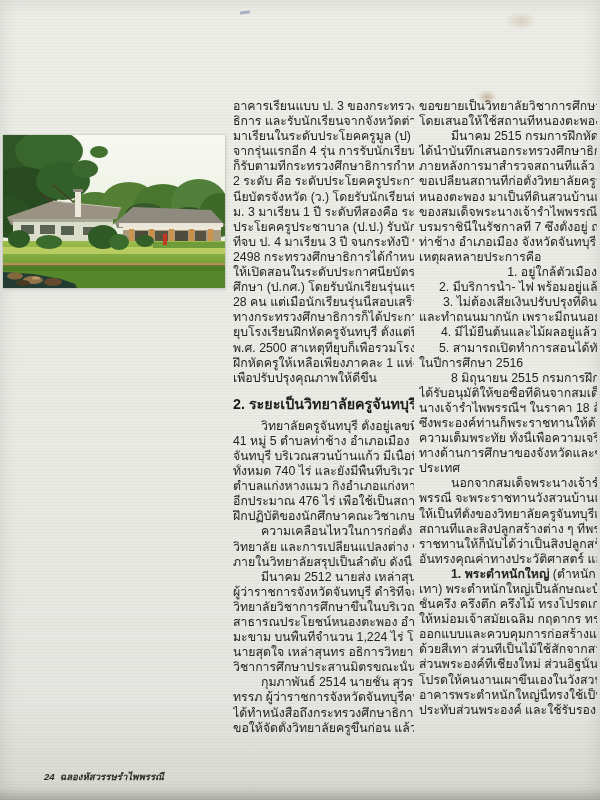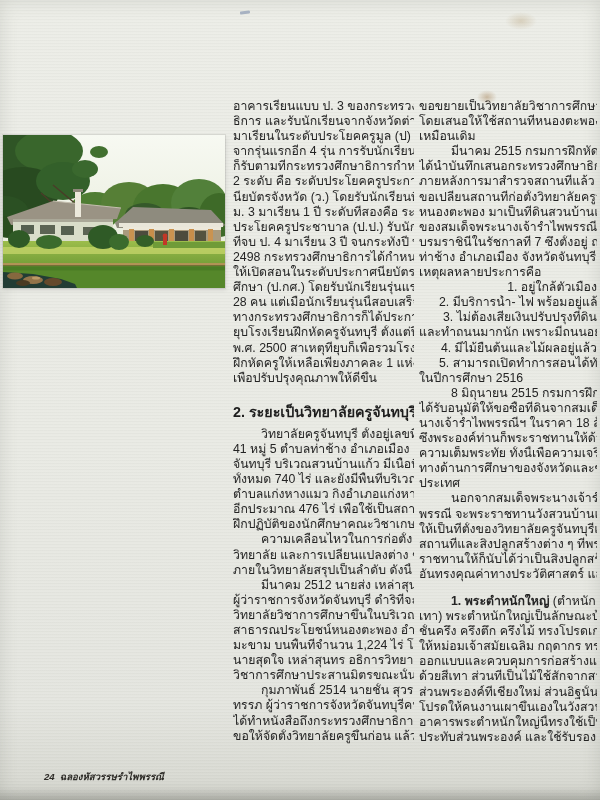--- a/index.html
+++ b/index.html
@@ -20,23 +20,23 @@
   }
   #col-left{left:233px;}
   #col-right{left:419px;width:178px;}
   .tline{height:15.1px;line-height:15.1px;white-space:nowrap;overflow:hidden;}
   .para{margin:0;padding:0;}
   .para.indent > .tline:first-child{text-indent:28px;}
   #col-right .para.indent > .tline:first-child{text-indent:32px;}
   .list-item > .tline:first-child{text-indent:20px;text-align:right;}
   .heading{
     font-size:14.3px;font-weight:bold;color:#1d1d1d;
-    margin:17px 0 6px 0;line-height:18px;white-space:nowrap;overflow:hidden;
-  }
-  .gap-top{margin-top:12px;}
+    margin:9px 0 6px 0;line-height:18px;white-space:nowrap;overflow:hidden;
+  }
+  .gap-top{}
   .bold-lead{font-weight:bold;}
   #photo{
     position:absolute;left:3px;top:135px;width:222px;height:153px;
     box-shadow:0 0 0 1px rgba(60,60,55,.10), 1px 2px 4px rgba(60,60,55,.12);
     background:#eef1e6;
   }
   #photo svg{display:block;width:100%;height:100%;}
   #footer{
     position:absolute;left:44px;top:769px;
     font-size:9.6px;font-style:italic;font-weight:bold;color:#2e2c28;
@@ -214,21 +214,20 @@
         <div class="tline">ทรรภ ผู้ว่าราชการจังหวัดจันทบุรีคนต่อมา</div>
         <div class="tline">ได้ทำหนังสือถึงกระทรวงศึกษาธิการ</div>
         <div class="tline">ขอให้จัดตั้งวิทยาลัยครูขึ้นก่อน   แล้วจึง</div>
       </div>
   </div>
 
   <div class="col" id="col-right">
     <div class="para noindent">
         <div class="tline">ขอขยายเป็นวิทยาลัยวิชาการศึกษาภายหลัง</div>
         <div class="tline">โดยเสนอให้ใช้สถานที่หนองตะพอง</div>
-        <div class="tline">เหมือนเดิม</div>
       </div>
     <div class="para indent">
         <div class="tline">มีนาคม 2515    กรมการฝึกหัดครู</div>
         <div class="tline">ได้นำบันทึกเสนอกระทรวงศึกษาธิการ</div>
         <div class="tline">ภายหลังการมาสำรวจสถานที่แล้ว  โดย</div>
         <div class="tline">ขอเปลี่ยนสถานที่ก่อตั้งวิทยาลัยครูจาก</div>
         <div class="tline">หนองตะพอง   มาเป็นที่ดินสวนบ้านแก้ว</div>
         <div class="tline">ของสมเด็จพระนางเจ้ารำไพพรรณี  พระ</div>
         <div class="tline">บรมราชินีในรัชกาลที่ 7 ซึ่งตั้งอยู่ ณ ตำบล</div>
         <div class="tline">ท่าช้าง อำเภอเมือง จังหวัดจันทบุรี โดยมี</div>

